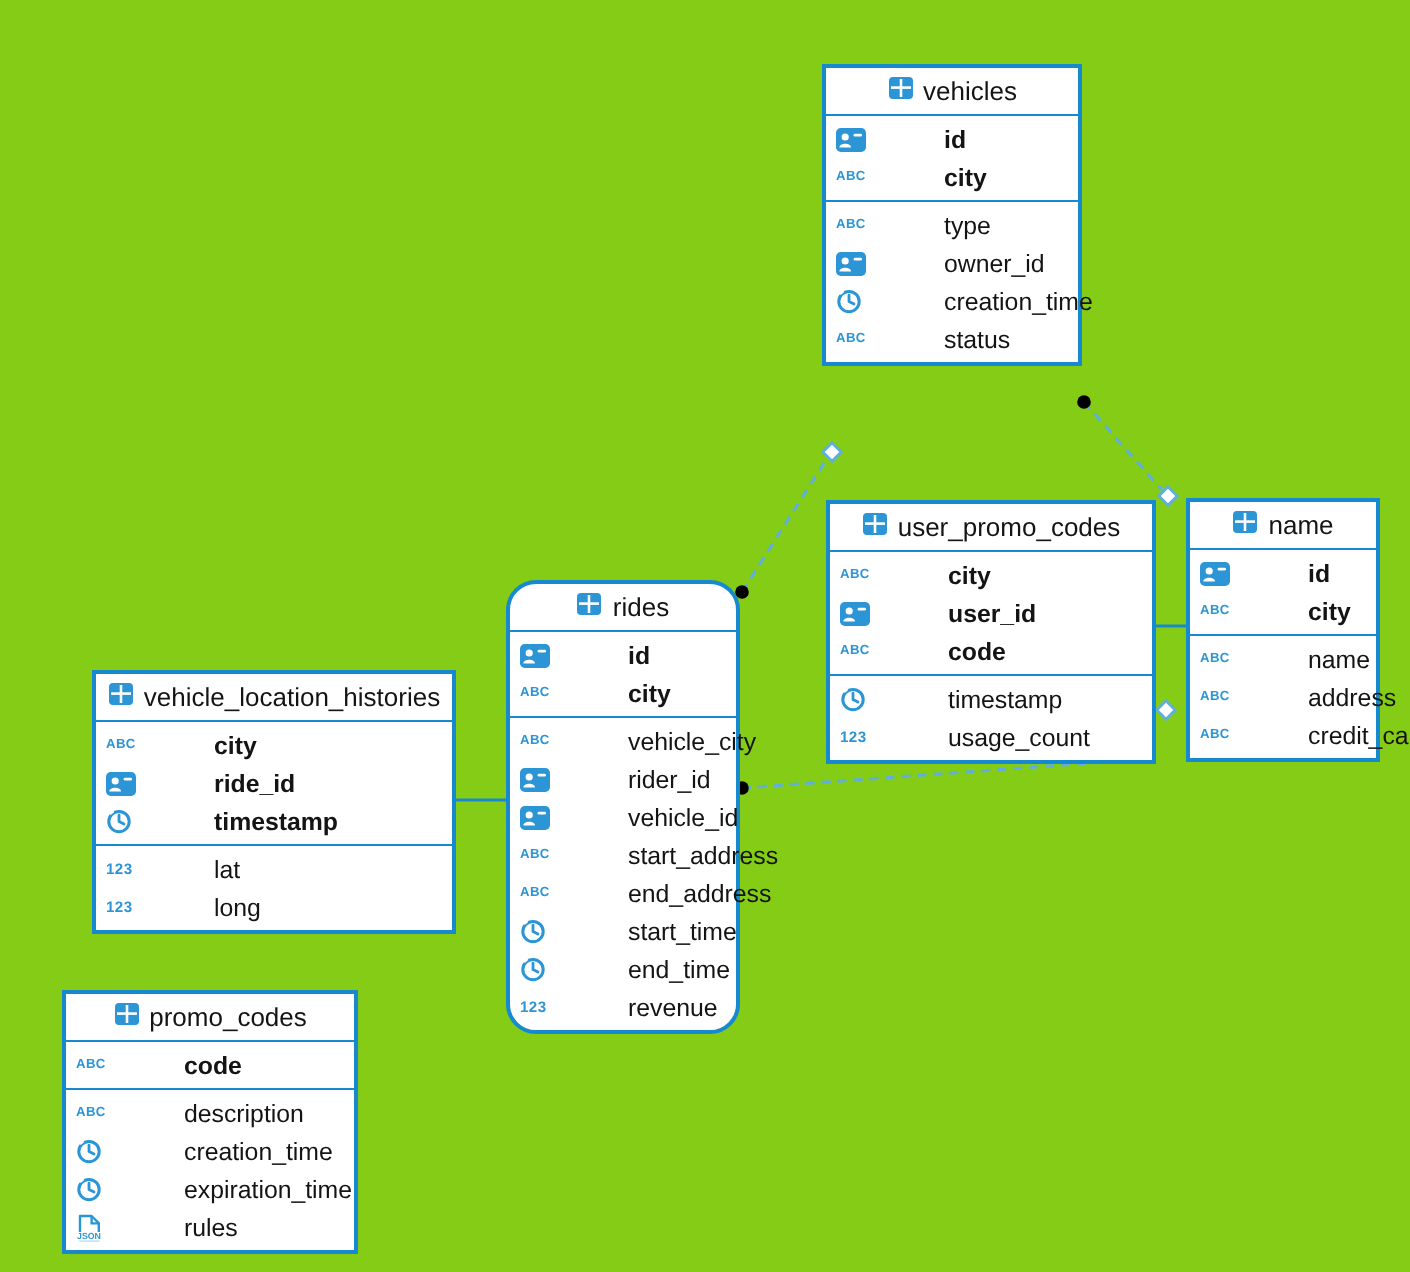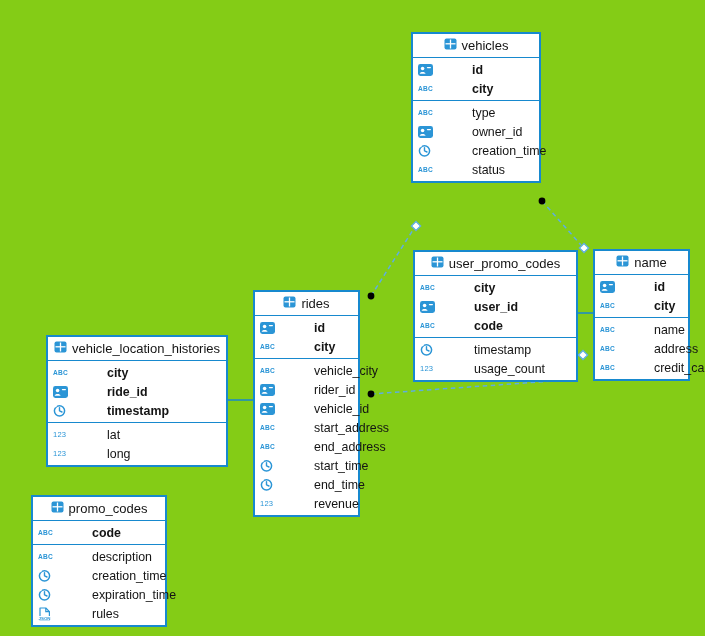--- a/index.html
+++ b/index.html
@@ -18,21 +18,21 @@
        gap:5px;border-bottom:1.5px solid var(--blue);font-size:13px;color:var(--text);
        white-space:nowrap;cursor:move;}
   .tbl-section{padding:2px 0;}
   .tbl-section.flds{border-top:1.5px solid var(--blue);}
   .tbl-row{height:19px;display:flex;align-items:center;padding:0 5px;
        font-size:12.4px;color:var(--text);white-space:nowrap;gap:36px;}
   .tbl-row .ticon{width:18px;min-width:18px;display:inline-flex;align-items:center;
        justify-content:flex-start;}
   .pk .tbl-row .fname{font-weight:700;}
   .abc{font-size:6.6px;font-weight:700;color:var(--icon-blue);letter-spacing:.2px;}
-  .n123{font-size:7.6px;font-weight:400;color:var(--icon-blue);letter-spacing:.2px;text-align:center;}
+  .n123{font-size:7.6px;font-weight:700;color:var(--icon-blue);letter-spacing:.2px;text-align:center;}
 </style>
 </head>
 <body>
 
 <div id="canvas">
   <svg id="connections" viewBox="0 0 705 636" xmlns="http://www.w3.org/2000/svg">
       <g>
         <path d="M371,296 L413,230" fill="none" stroke="#5fafde" stroke-width="1.5" stroke-dasharray="4.5,3.5"></path>
         <circle cx="371" cy="296" r="3.4" fill="#000000"></circle>
         <polygon points="416,221.4 420.6,226 416,230.6 411.4,226" fill="#ffffff" stroke="#5fafde" stroke-width="1.4"></polygon>
@@ -216,21 +216,21 @@
     <span class="fname">address</span>
   </div>
         <div class="tbl-row">
     <span class="ticon">
             <span class="abc">ABC</span>
           </span>
     <span class="fname">credit_card</span>
   </div>
       </div>
   </div>
-    <div class="tbl" style="left: 253px; top: 290px; width: 107px;">
+    <div class="tbl" style="left: 253px; top: 290px; width: 117px; border-radius: 15px;">
     <div class="tbl-header">
       <span class="ticon"><svg width="13" height="12" viewBox="0 0 13 12">
             <rect x="0.5" y="0.5" width="12" height="11" rx="2" fill="#2b95d6"></rect>
             <line x1="1.5" y1="5.8" x2="11.5" y2="5.8" stroke="#fff" stroke-width="1.3"></line>
             <line x1="6.5" y1="1.5" x2="6.5" y2="10.5" stroke="#fff" stroke-width="1.3"></line>
           </svg></span>
       <span class="tbl-name">rides</span>
     </div>
     <div class="tbl-section pk">
         <div class="tbl-row">
@@ -366,21 +366,21 @@
     <span class="fname">lat</span>
   </div>
         <div class="tbl-row">
     <span class="ticon">
             <span class="n123">123</span>
           </span>
     <span class="fname">long</span>
   </div>
       </div>
   </div>
-    <div class="tbl" style="left: 31px; top: 495px; width: 136px;">
+    <div class="tbl" style="left: 31px; top: 495px; width: 148px;">
     <div class="tbl-header">
       <span class="ticon"><svg width="13" height="12" viewBox="0 0 13 12">
             <rect x="0.5" y="0.5" width="12" height="11" rx="2" fill="#2b95d6"></rect>
             <line x1="1.5" y1="5.8" x2="11.5" y2="5.8" stroke="#fff" stroke-width="1.3"></line>
             <line x1="6.5" y1="1.5" x2="6.5" y2="10.5" stroke="#fff" stroke-width="1.3"></line>
           </svg></span>
       <span class="tbl-name">promo_codes</span>
     </div>
     <div class="tbl-section pk">
         <div class="tbl-row">

